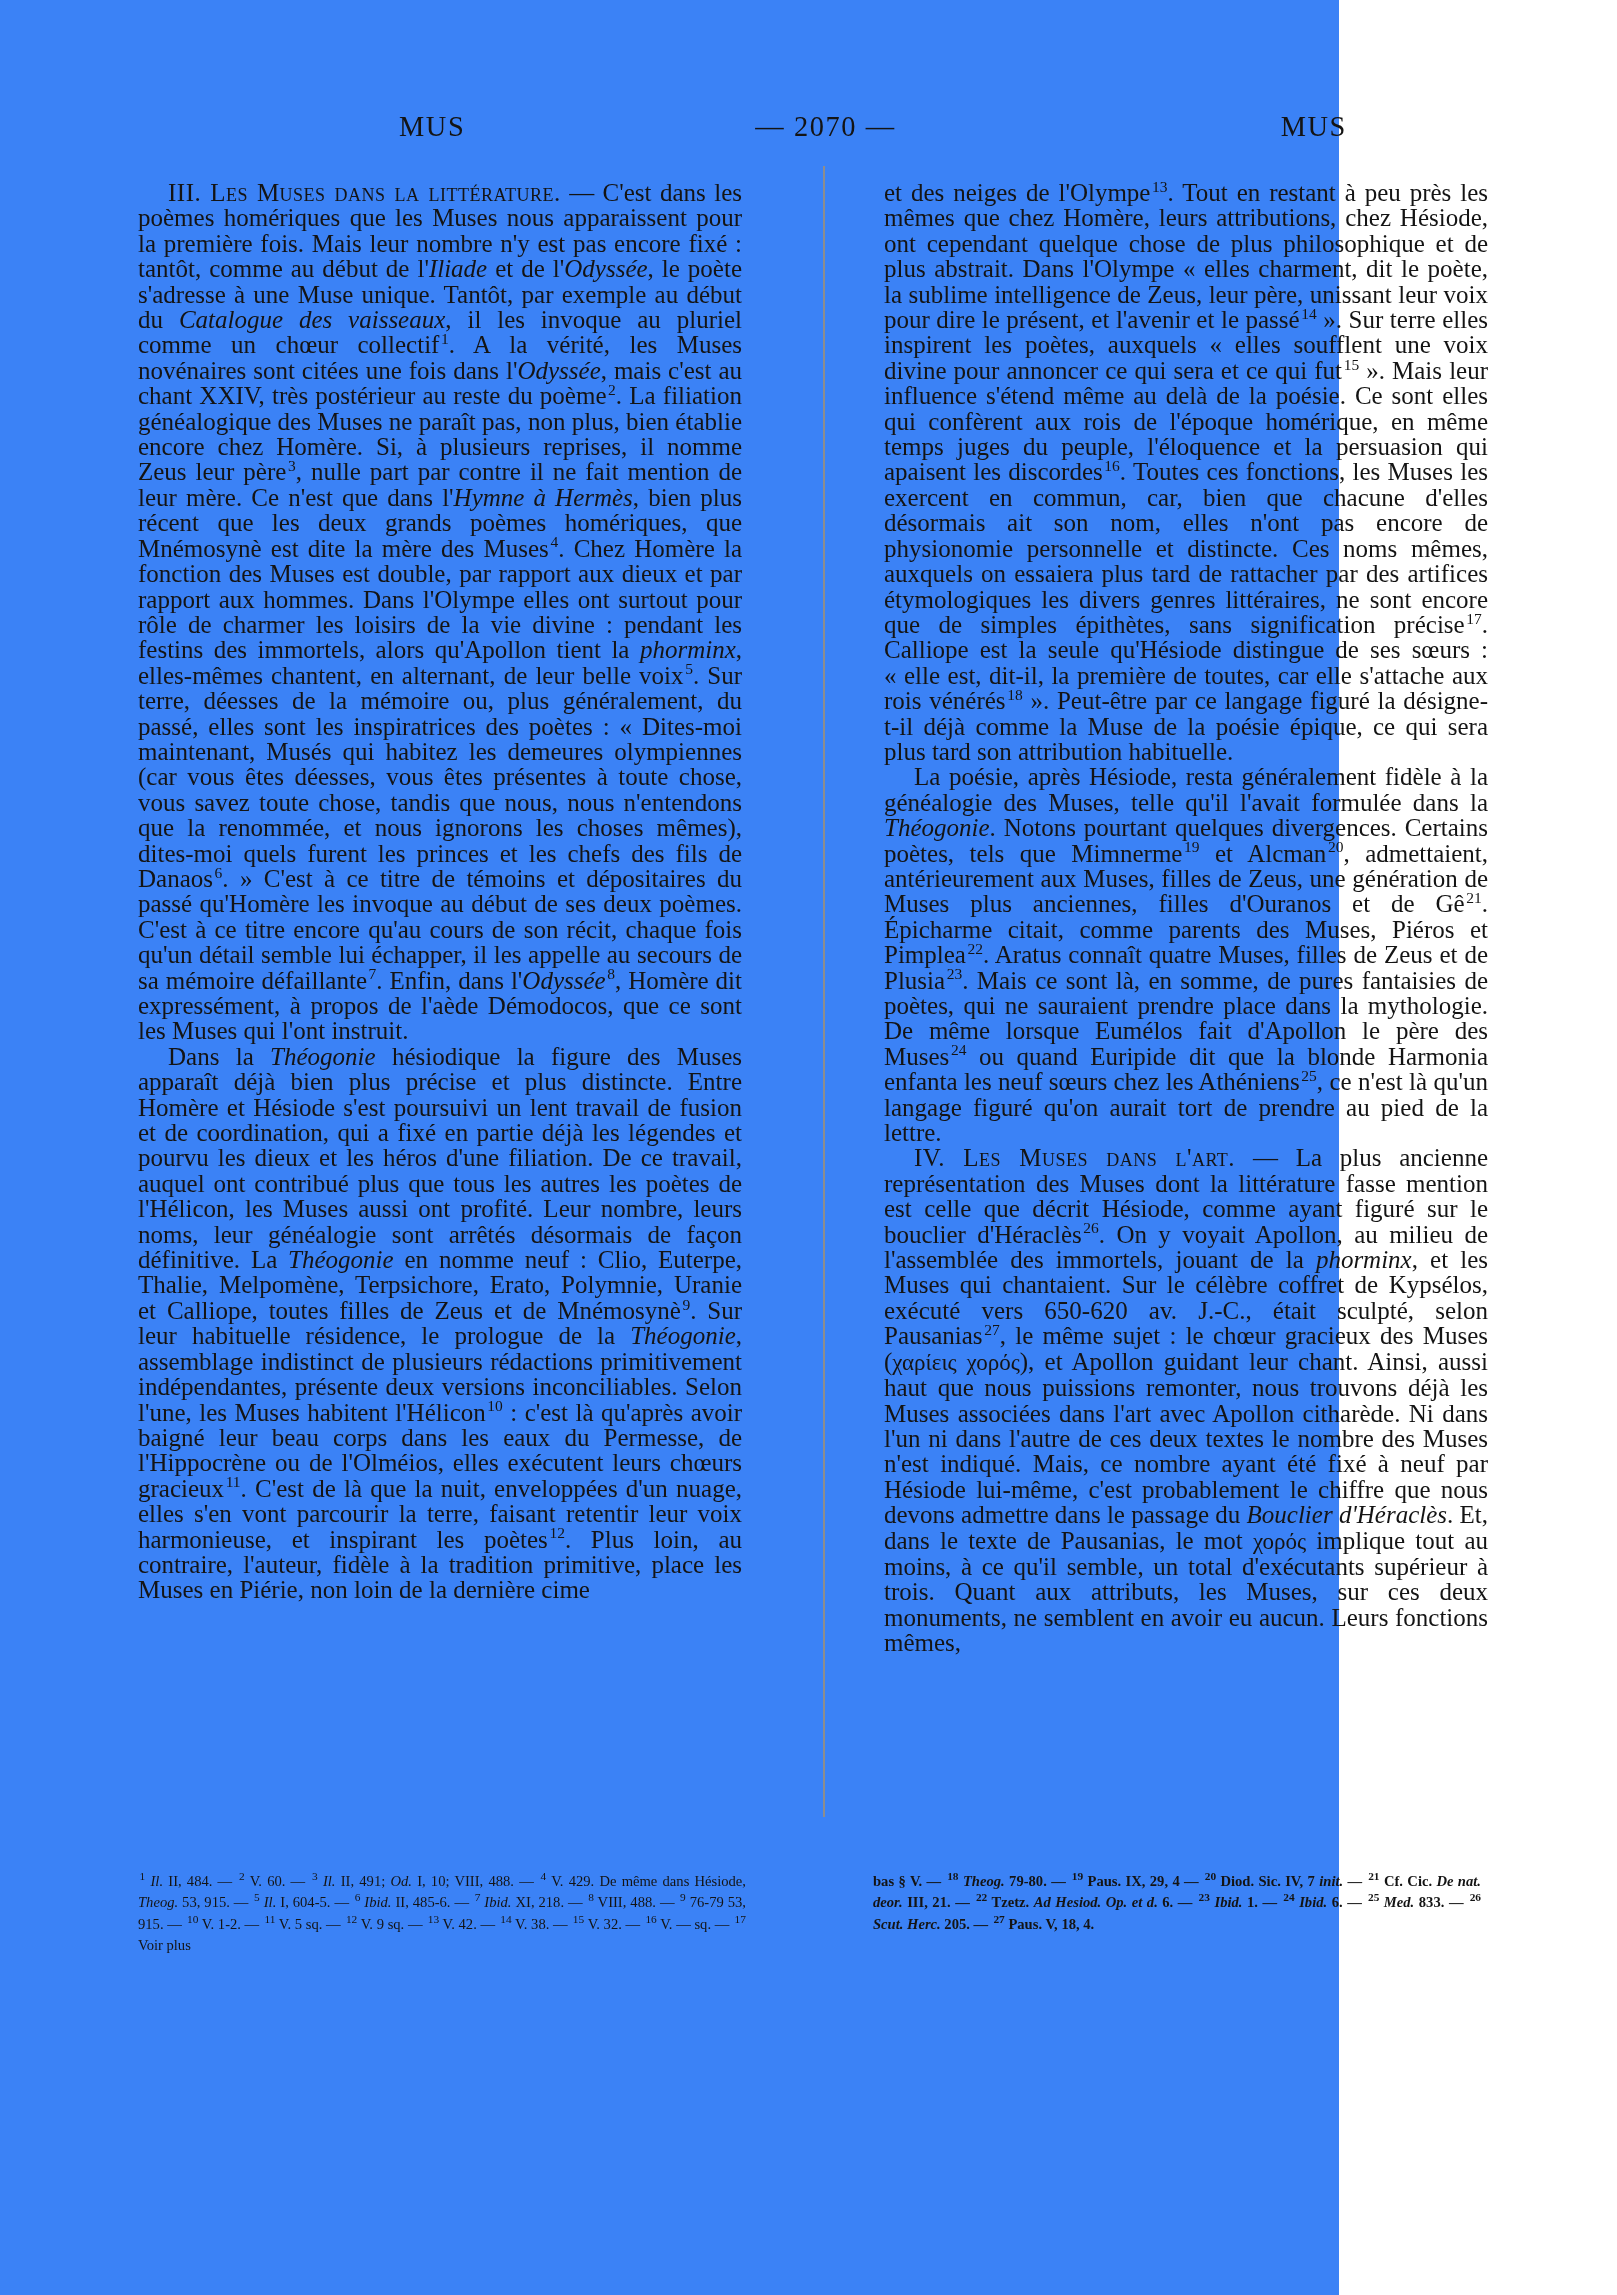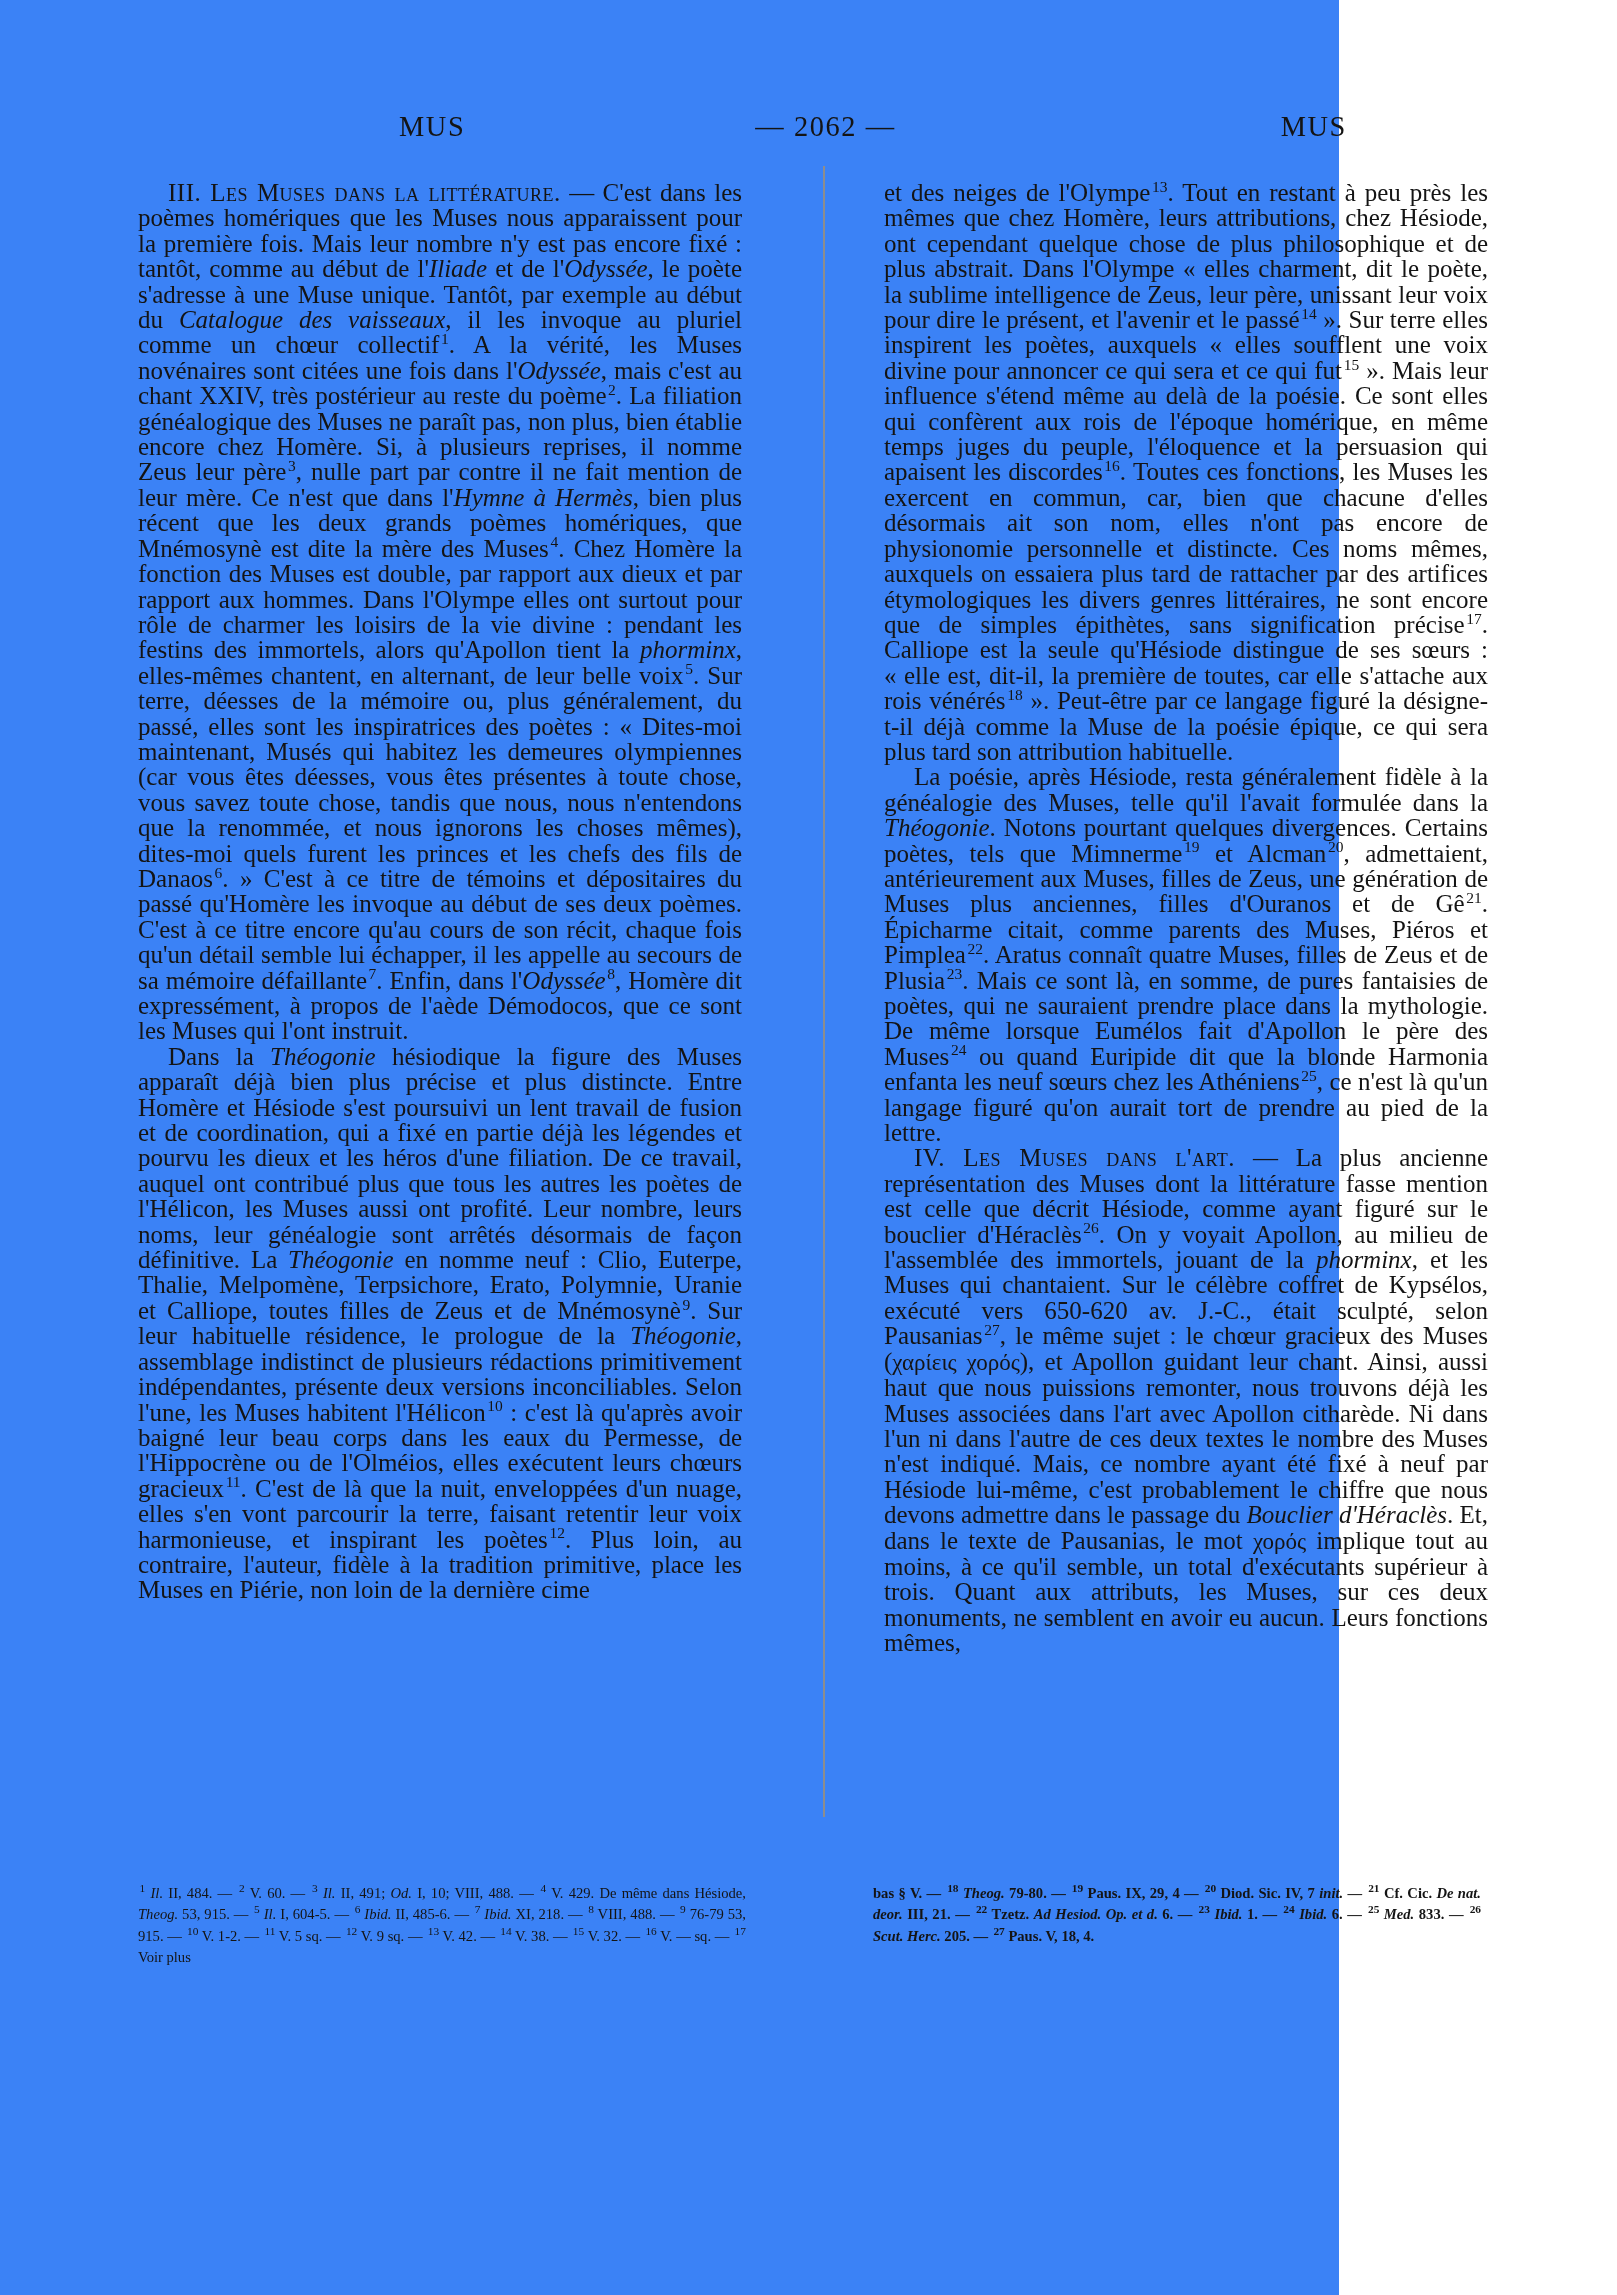--- a/index.html
+++ b/index.html
@@ -109,21 +109,21 @@
 
   
   .fnwrap {
     position: absolute;
     left: 138px;
     top: 1871px;
     width: 1343px;
   }
   .fncol {
     position: absolute;
-    top: 12px;
+    top: 0;
     width: 608px;
     font-size: 14.6px;
     line-height: 21.3px;
     text-align: justify;
   }
   .fncol-left  { left: 0px; }
   .fncol-right { left: 735px; font-weight: bold; }
   .fncol p { margin: 0; }
   .fncol sup { font-size: 0.78em; }
   .fn-rule {
@@ -135,21 +135,21 @@
     background: transparent;
   }
 </style>
 </head>
 <body>
 
 <div class="page">
 
   <div class="runhead">
     <div class="rh-left">MUS</div>
-    <div class="rh-center">— 2062 —</div>
+    <div class="rh-center">— 2070 —</div>
     <div class="rh-right">MUS</div>
   </div>
 
   <div class="columns">
 
     <div class="rule"></div>
 
     <div class="col col-left">
 
       <p class="para"><span class="sc">III. Les Muses dans la littérature.</span> — C'est dans les poèmes homériques que les Muses nous apparaissent pour la première fois. Mais leur nombre n'y est pas encore fixé&nbsp;: tantôt, comme au début de l'<i>Iliade</i> et de l'<i>Odyssée</i>, le poète s'adresse à une Muse unique. Tantôt, par exemple au début du <i>Catalogue des vaisseaux</i>, il les invoque au pluriel comme un chœur collectif<sup>1</sup>. A la vérité, les Muses novénaires sont citées une fois dans l'<i>Odyssée</i>, mais c'est au chant XXIV, très postérieur au reste du poème<sup>2</sup>. La filiation généalogique des Muses ne paraît pas, non plus, bien établie encore chez Homère. Si, à plusieurs reprises, il nomme Zeus leur père<sup>3</sup>, nulle part par contre il ne fait mention de leur mère. Ce n'est que dans l'<i>Hymne à Hermès</i>, bien plus récent que les deux grands poèmes homériques, que Mnémosynè est dite la mère des Muses<sup>4</sup>. Chez Homère la fonction des Muses est double, par rapport aux dieux et par rapport aux hommes. Dans l'Olympe elles ont surtout pour rôle de charmer les loisirs de la vie divine&nbsp;: pendant les festins des immortels, alors qu'Apollon tient la <i>phorminx</i>, elles-mêmes chantent, en alternant, de leur belle voix<sup>5</sup>. Sur terre, déesses de la mémoire ou, plus généralement, du passé, elles sont les inspiratrices des poètes&nbsp;: «&nbsp;Dites-moi maintenant, Musés qui habitez les demeures olympiennes (car vous êtes déesses, vous êtes présentes à toute chose, vous savez toute chose, tandis que nous, nous n'entendons que la renommée, et nous ignorons les choses mêmes), dites-moi quels furent les princes et les chefs des fils de Danaos<sup>6</sup>.&nbsp;» C'est à ce titre de témoins et dépositaires du passé qu'Homère les invoque au début de ses deux poèmes. C'est à ce titre encore qu'au cours de son récit, chaque fois qu'un détail semble lui échapper, il les appelle au secours de sa mémoire défaillante<sup>7</sup>. Enfin, dans l'<i>Odyssée</i><sup>8</sup>, Homère dit expressément, à propos de l'aède Démodocos, que ce sont les Muses qui l'ont instruit.</p>

